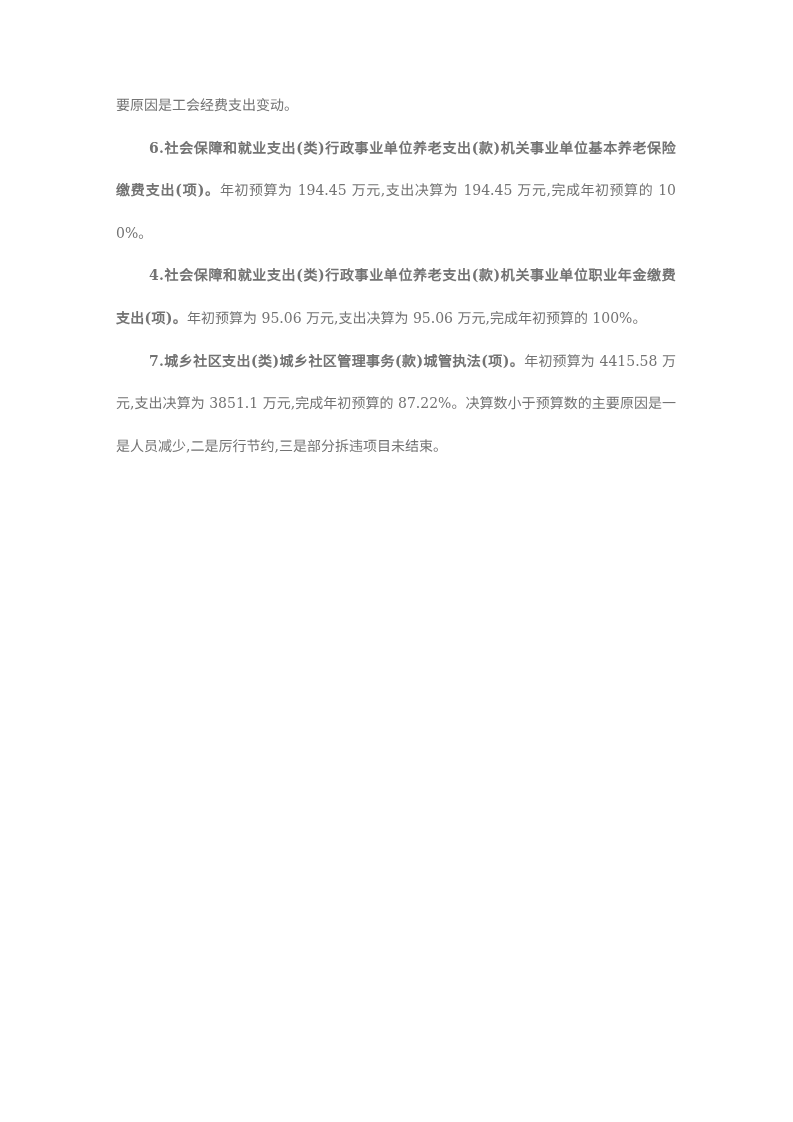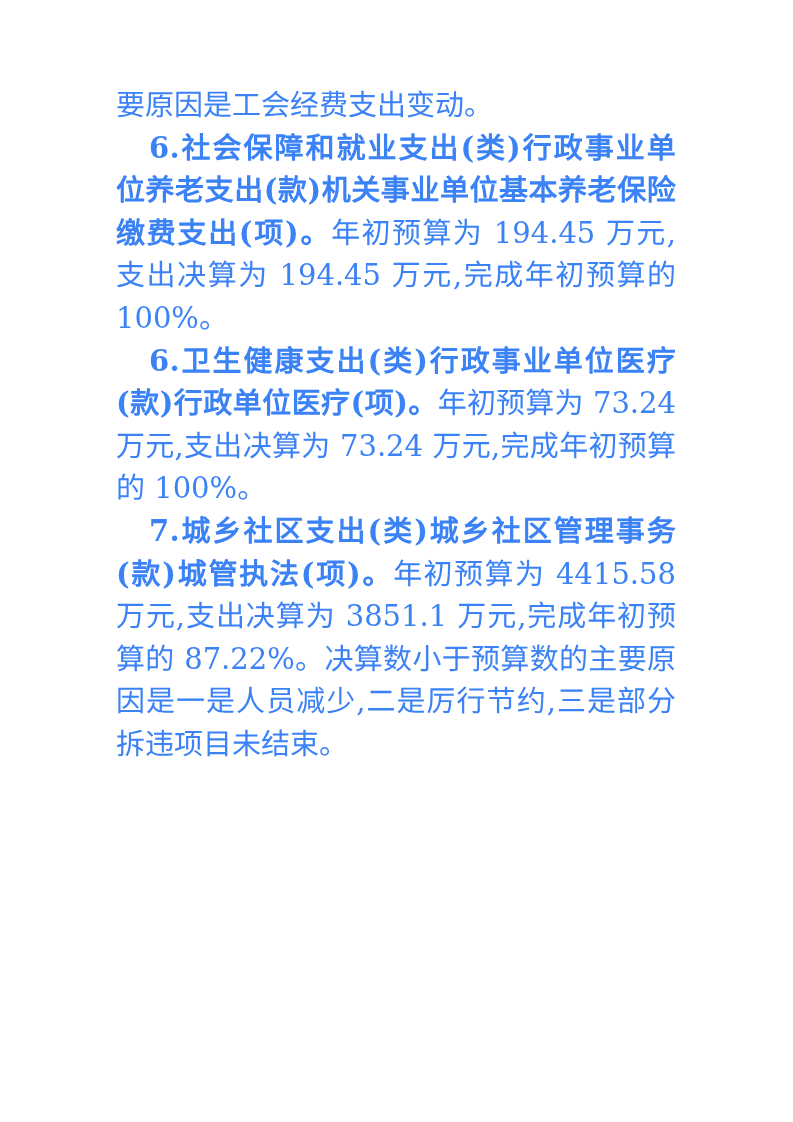--- a/index.html
+++ b/index.html
@@ -18,23 +18,23 @@
     padding: 84px 117px 0 116px;
     overflow: hidden;
   }
   .doc-body {
     width: 560px;
   }
   .para {
     margin: 0;
     padding: 0;
     font-family: "DejaVu Serif", "Liberation Serif", serif;
-    font-size: 29px;
+    font-size: 14px;
     line-height: 42.6px;
-    color: #3b82f6;
+    color: #737373;
     text-align: justify;
     text-justify: inter-ideograph;
     text-indent: 33px;
     word-break: break-all;
   }
   .para.continuation {
     text-indent: 0;
   }
   .run-heading {
     font-weight: 700;
@@ -48,20 +48,20 @@
 <body>
 
 <div class="page">
   <div class="doc-body">
 
     <p class="para continuation"><span class="run-body">要原因是工会经费支出变动。</span></p>
 
 
     <p class="para"><span class="run-heading">6.社会保障和就业支出(类)行政事业单位养老支出(款)机关事业单位基本养老保险缴费支出(项)。</span><span class="run-body">年初预算为 194.45 万元,支出决算为 194.45 万元,完成年初预算的 100%。</span></p>
 
+    <p class="para"><span class="run-heading">4.社会保障和就业支出(类)行政事业单位养老支出(款)机关事业单位职业年金缴费支出(项)。</span><span class="run-body">年初预算为 95.06 万元,支出决算为 95.06 万元,完成年初预算的 100%。</span></p>
 
 
-    <p class="para"><span class="run-heading">6.卫生健康支出(类)行政事业单位医疗(款)行政单位医疗(项)。</span><span class="run-body">年初预算为 73.24 万元,支出决算为 73.24 万元,完成年初预算的 100%。</span></p>
 
     <p class="para"><span class="run-heading">7.城乡社区支出(类)城乡社区管理事务(款)城管执法(项)。</span><span class="run-body">年初预算为 4415.58 万元,支出决算为 3851.1 万元,完成年初预算的 87.22%。决算数小于预算数的主要原因是一是人员减少,二是厉行节约,三是部分拆违项目未结束。</span></p>
 
   </div>
 </div>
 
 </body></html>

